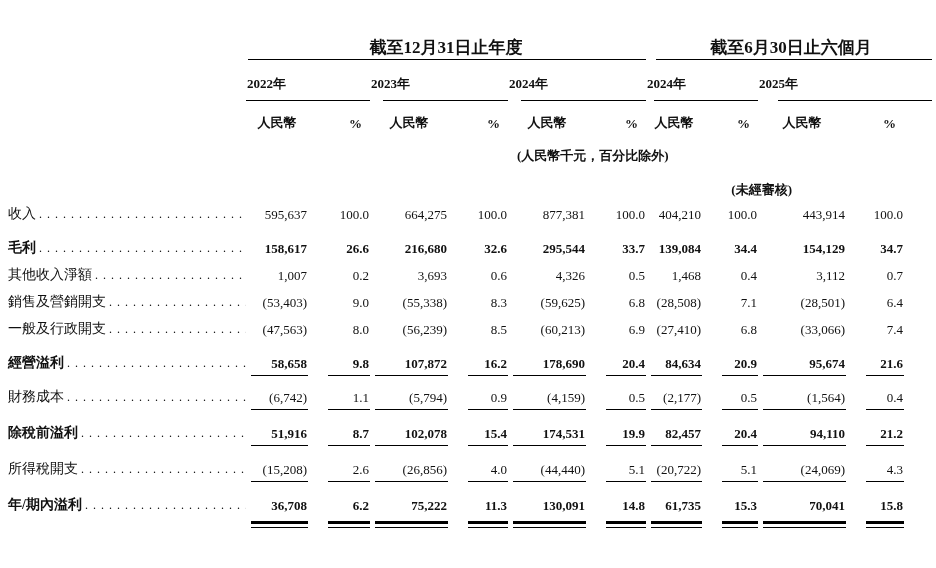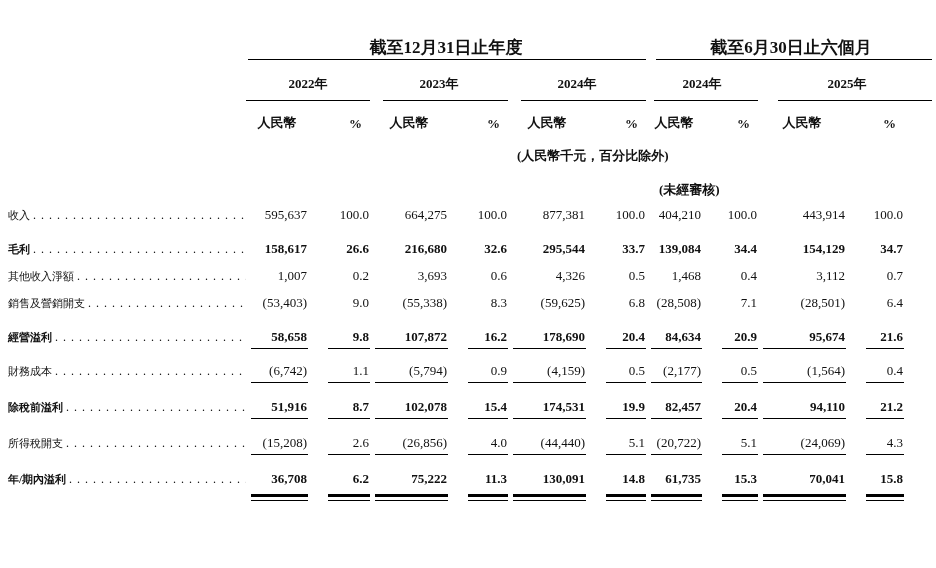--- a/index.html
+++ b/index.html
@@ -15,40 +15,40 @@
   col.c-v5{width:88px;} col.c-p5{width:58px;}
   col.c-sp{width:32px;}
   td{position:relative;font-size:13px;vertical-align:bottom;
      white-space:nowrap;overflow:visible;}
   
   tr.gr td{height:32px;font-weight:700;font-size:17px;text-align:center;}
   td.g1::after,td.g2::after{content:"";position:absolute;bottom:0;
      border-bottom:1.5px solid #000;}
   td.g1::after{left:2px;right:0;}
   td.g2::after{left:10px;right:4px;}
-  tr.yr td{height:32px;padding-bottom:8px;font-weight:700;text-align:center;}
+  tr.yr td{height:32px;padding-bottom:8px;font-weight:700;}
   td.y::after{content:"";position:absolute;bottom:0;border-bottom:1.5px solid #000;left:0;right:0;}
   td.yi::after{left:13px;}
   td.yg::after{left:8px;}
   td.yl::after{left:20px;right:4px;}
   tr.ch td{height:30px;padding-bottom:2px;font-weight:700;}
   td.chv{text-align:center;}
   td.chp{text-align:right;padding-right:8px;}
   tr.nr td,tr.ur td{font-weight:700;}
   tr.nr td{height:30px;}
   tr.ur td{height:32px;}
   td.note{text-align:center;left:8px;}
-  td.unote{text-align:left;left:12px;}
+  td.unote{text-align:right;left:35px;}
   
   tr.d td{height:22px;padding-bottom:4px;}
   tr.pt td{padding-top:8px;}
   tr.pt2 td{padding-top:10px;}
   td.lb{padding-left:8px;}
   .lbl{display:flex;align-items:baseline;width:238px;}
-  .lbl .t{white-space:nowrap;font-size:11px;}
+  .lbl .t{white-space:nowrap;font-size:14px;}
   .lbl .dots{flex:1 1 auto;overflow:hidden;white-space:nowrap;
      margin-left:3px;font-weight:400;}
   .lbl .dots::after{content:". . . . . . . . . . . . . . . . . . . . . . . . . . . . . . . . . . . . . . . . . . . . . . . .";
      font-size:12px;letter-spacing:1px;color:#111;}
   td.v,td.p{text-align:right;}
   tr.b td.v,tr.b td.p,tr.b .t{font-weight:700;}
   td.ru::after{content:"";position:absolute;bottom:0;right:0;
      border-bottom:1.3px solid #000;}
   td.v.ru::after{left:5px;}
   td.p.ru::after{left:20px;}
@@ -193,20 +193,39 @@
     <td class="p">8.3</td>
     <td class="v">(59,625)</td>
     <td class="p">6.8</td>
     <td class="v">(28,508)</td>
     <td class="p">7.1</td>
     <td class="v">(28,501)</td>
     <td class="p">6.4</td>
     <td></td>
   </tr>
 
+  <tr class="d">
+    <td class="lb">
+          <div class="lbl">
+            <span class="t">一般及行政開支</span>
+            <span class="dots"></span>
+          </div>
+        </td>
+    <td class="v">(47,563)</td>
+    <td class="p">8.0</td>
+    <td class="v">(56,239)</td>
+    <td class="p">8.5</td>
+    <td class="v">(60,213)</td>
+    <td class="p">6.9</td>
+    <td class="v">(27,410)</td>
+    <td class="p">6.8</td>
+    <td class="v">(33,066)</td>
+    <td class="p">7.4</td>
+    <td></td>
+  </tr>
 
 
   <tr class="d b pt">
     <td class="lb">
           <div class="lbl">
             <span class="t">經營溢利</span>
             <span class="dots"></span>
           </div>
         </td>
     <td class="v ru">58,658</td>

